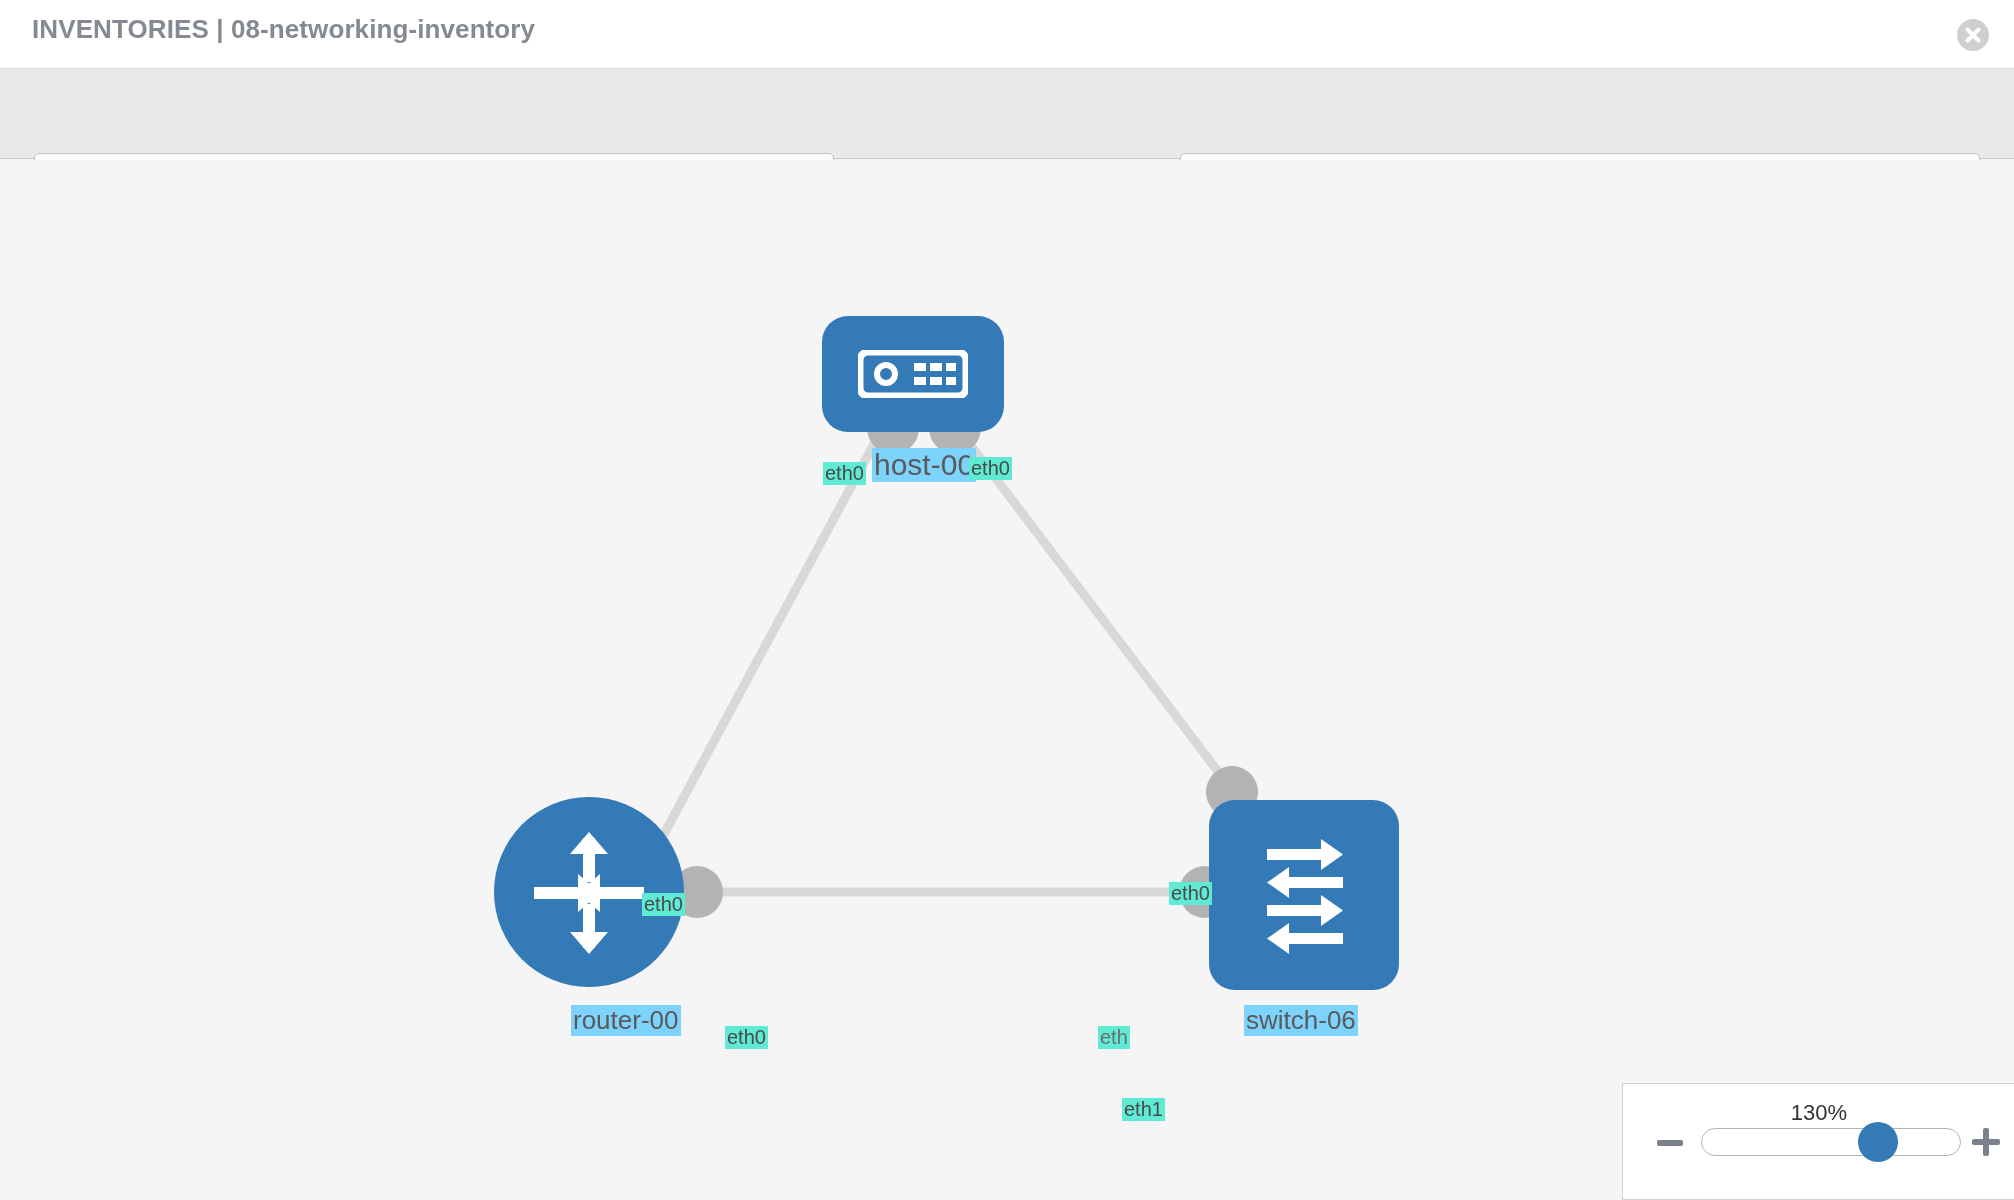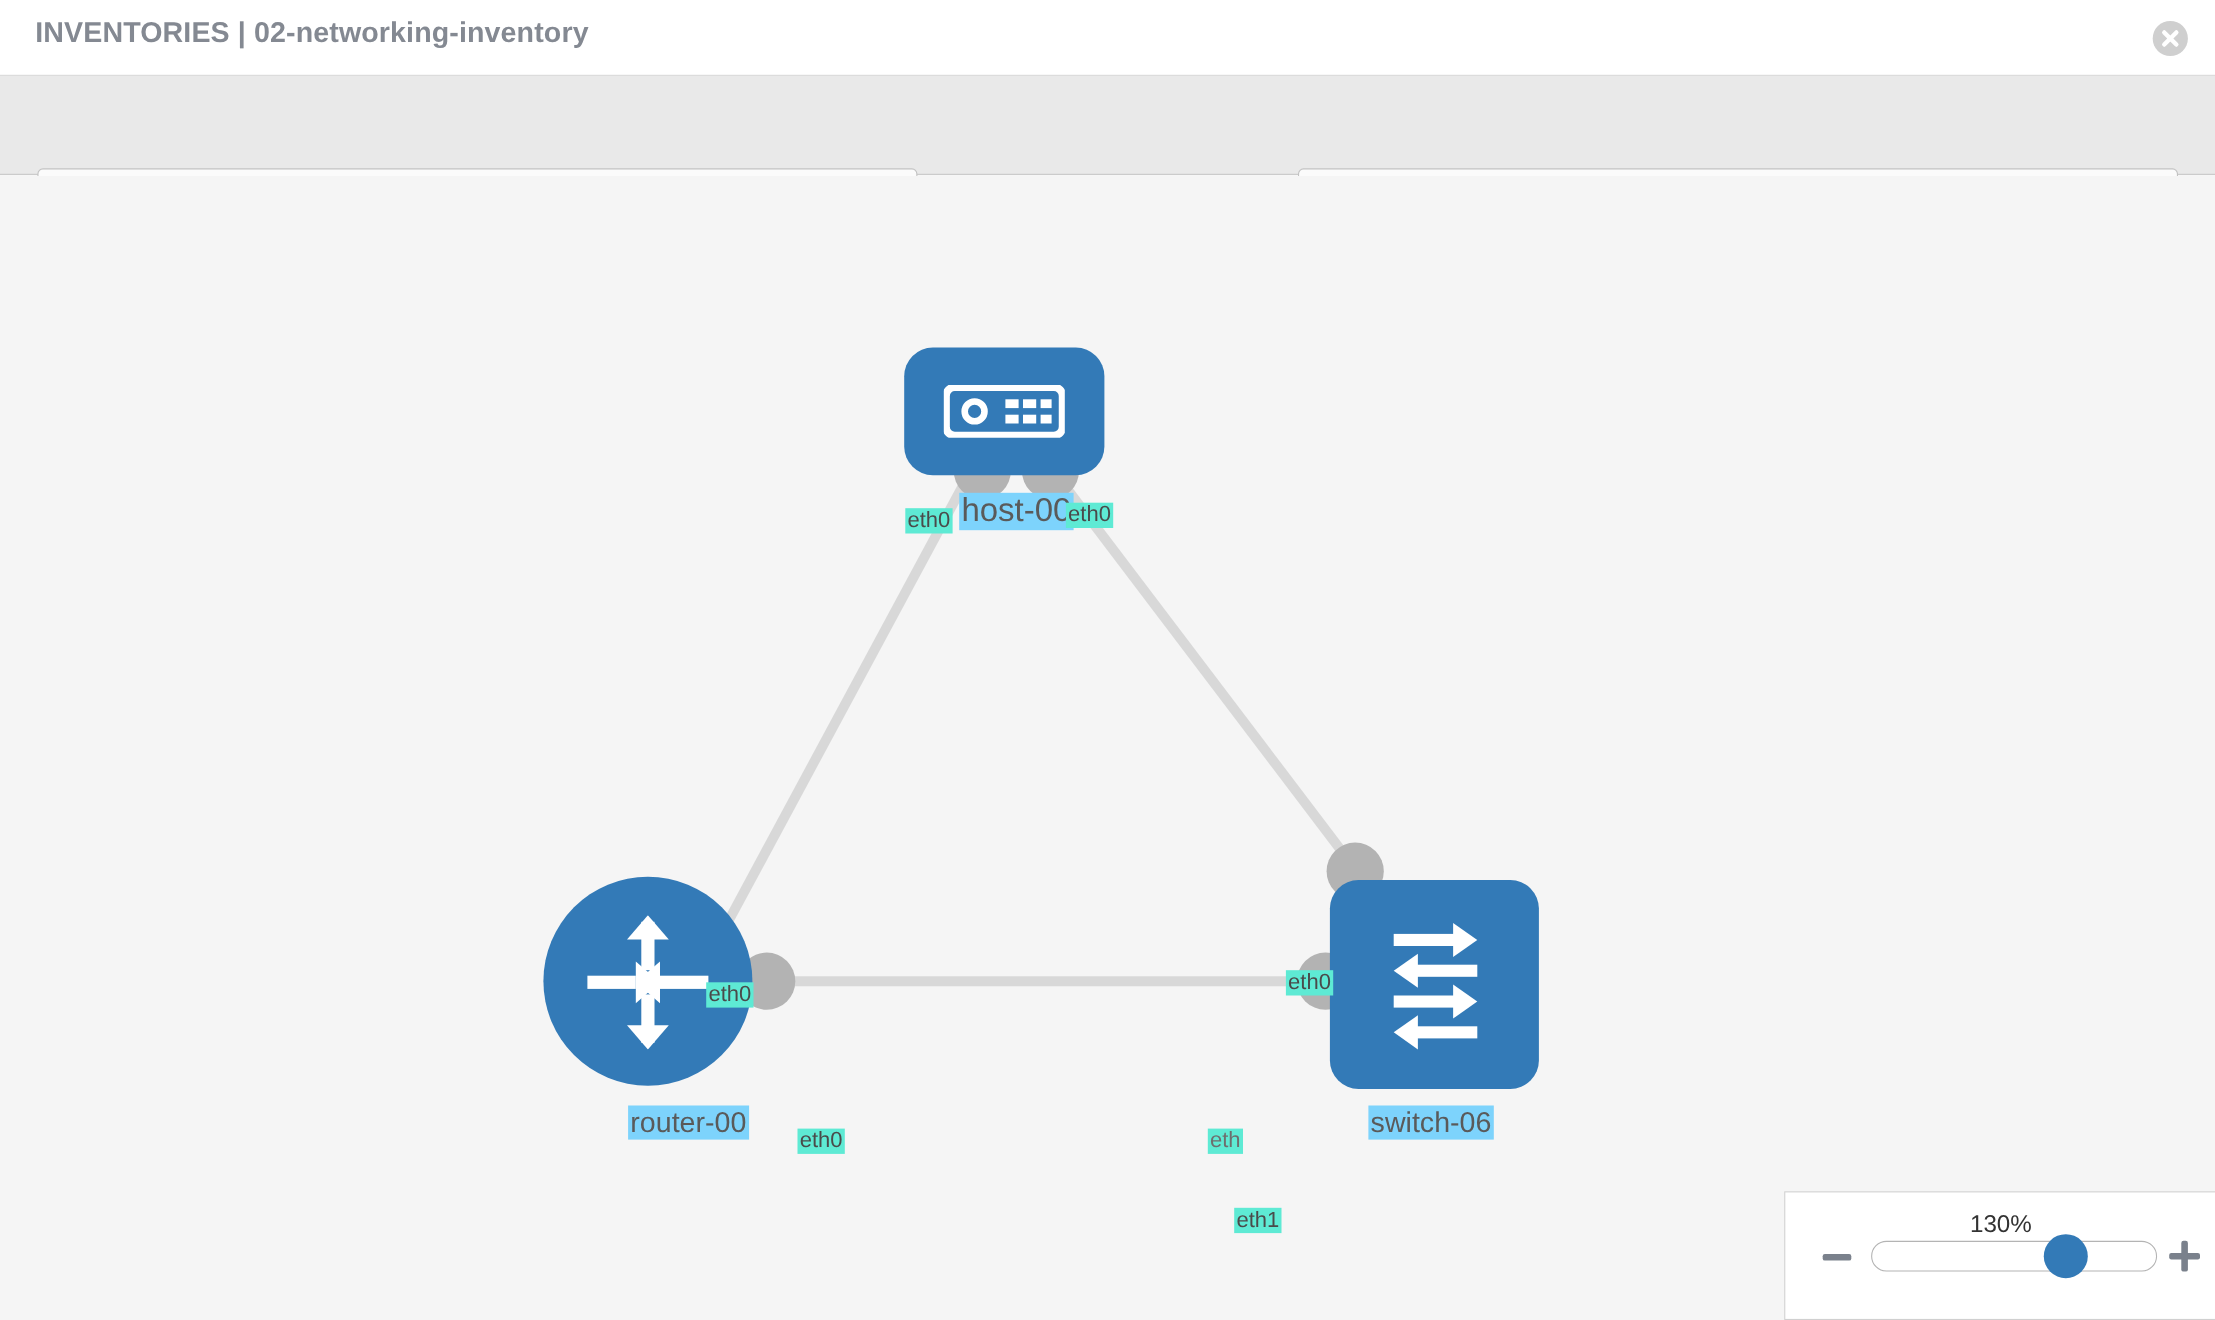--- a/index.html
+++ b/index.html
@@ -158,21 +158,21 @@
   }
   .zoom-plus::before { left: 0; top: 11px; width: 28px; height: 6px; }
   .zoom-plus::after  { left: 11px; top: 0; width: 6px; height: 28px; }
 </style>
 </head>
 <body>
 
 <div id="app">
 
   <div class="header">
-    <div class="header-title">INVENTORIES | 02-networking-inventory</div>
+    <div class="header-title">INVENTORIES | 08-networking-inventory</div>
     <div class="close-btn">
       <svg width="34" height="34" viewBox="0 0 34 34">
         <circle cx="17" cy="17" r="16" fill="#cfcfcf"></circle>
         <path d="M11.5 11.5 L22.5 22.5 M22.5 11.5 L11.5 22.5" stroke="#ffffff" stroke-width="4" stroke-linecap="round"></path>
       </svg>
     </div>
   </div>
 
   <div class="toolbar">
     <div class="actions-select">

